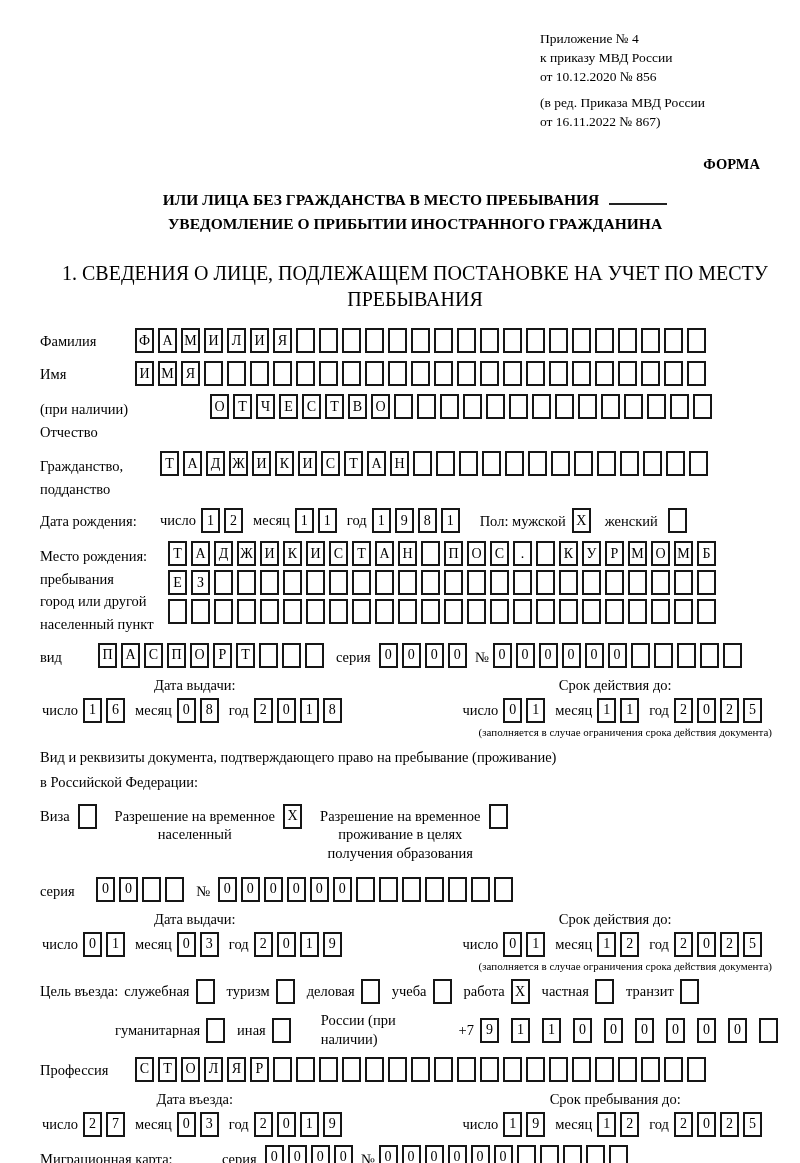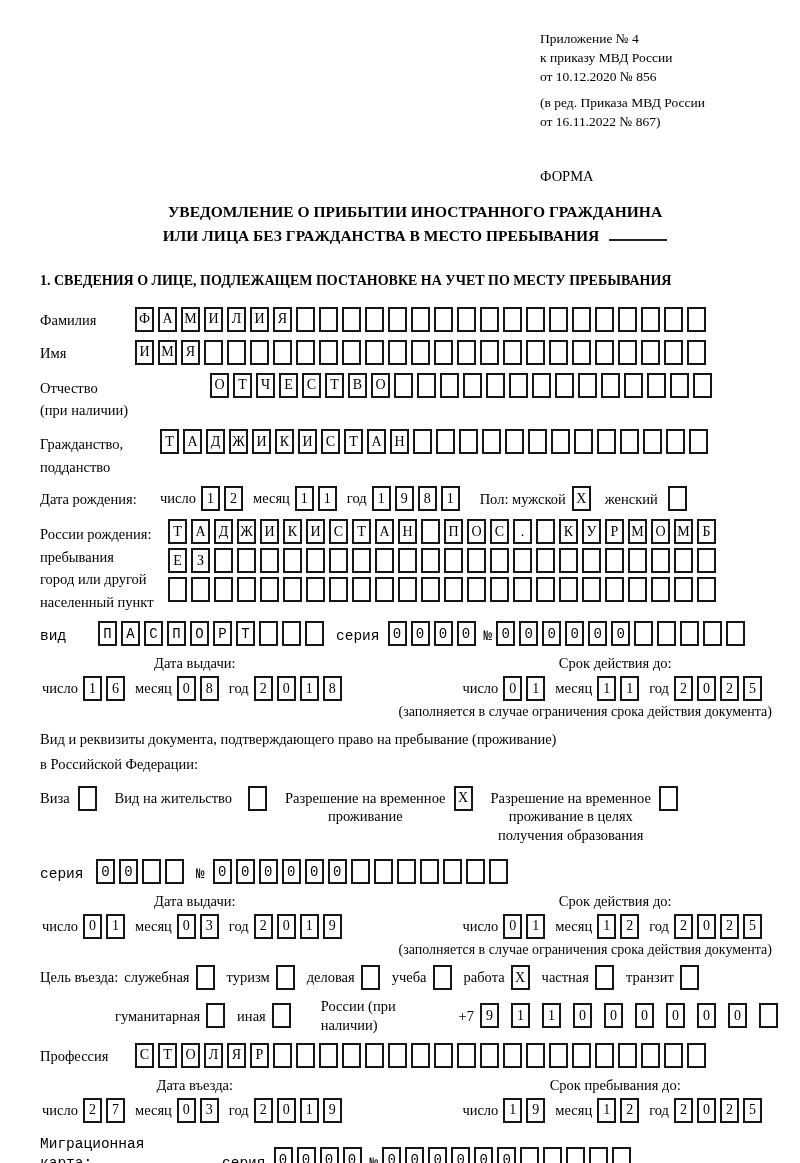--- a/index.html
+++ b/index.html
@@ -5,50 +5,50 @@
   * { box-sizing: border-box; }
   html,body { margin:0; padding:0; }
   body {
     width:800px; height:1163px; overflow:hidden; background:#ffffff; color:#000;
     font-family:"Liberation Serif","DejaVu Serif",serif; font-size:14.5px; line-height:1.3;
   }
   .page { padding:30px 10px 0 40px; width:800px; }
 
   .appendix { margin-left:auto; width:250px; font-size:13.5px; line-height:1.4; }
   .appendix .edition { margin-top:7px; }
-  .forma { width:250px; margin-left:auto; text-align:left; font-weight:normal; margin-top:36px; padding-right:30px; }
+  .forma { width:250px; margin-left:auto; text-align:right; font-weight:bold; margin-top:24px; padding-right:30px; }
 
   .title { text-align:center; font-weight:bold; font-size:15.5px; line-height:1.55; margin-top:14px; }
   .title-blank { display:inline-block; width:58px; border-bottom:2px solid #222; height:14px; margin-left:10px; }
 
-  .sec-heading { font-weight:bold; font-size:14px; margin:24px 0 16px 0; }
+  .sec-heading { font-weight:normal; font-size:20px; margin:24px 0 16px 0;text-align:center; }
 
   .row { display:flex; align-items:flex-start; margin-bottom:5px;margin-top:8px; }
   .lbl { flex:0 0 auto; padding-top:4px; }
   .lbl div { line-height:1.55; }
   .w95 { width:95px; } .w170 { width:170px; } .w128 { width:128px; } .w125 { width:125px; } .w120 { width:120px; }
   .cells { display:flex; flex:0 0 auto; }
   .cellrows > .cells { margin-bottom:4px; }
   .cell {
     flex:0 0 auto; width:19px; height:25px; border:2px solid #161616; margin-right:4px;
     display:flex; align-items:center; justify-content:center; font-size:14px; background:#fff;
   }
-  .inline { display:flex; align-items:flex-end; flex-wrap:nowrap;font-family:Liberation Mono, monospace; }
+  .inline { display:flex; align-items:center; flex-wrap:nowrap; }
   .gap4 { margin-right:4px; } .gap8 { margin-right:8px; }
 
   .doc-heading { text-align:center; font-weight:bold; margin:4px 0 6px 0; }
 
   .dcols { display:flex; justify-content:space-between; margin-top:8px; padding-right:20px; }
   .dcol { flex:0 0 auto; }
   .dhead { text-align:center; margin-bottom:3px; }
   .dline { display:flex; align-items:center; }
   .dline .dlab { margin:0 5px 0 2px; }
   .dline .cells { margin-right:4px; }
 
-  .note { text-align:right; font-size:14px; padding-right:18px; margin:2px 0 6px 0; }
+  .note { text-align:right; font-size:11px; padding-right:18px; margin:2px 0 6px 0; }
 
   .permit-options { display:flex; align-items:flex-start; margin:8px 0 14px 0; }
   .opt { display:flex; align-items:flex-start; margin-right:14px; }
   .opt .cell { margin-left:8px; margin-top:1px; }
   .opt .optlbl { padding-top:4px; }
   .opt .optlbl.center { text-align:center; }
 
   .purpose-line { display:flex; align-items:center; margin-bottom:7px; }
   .purpose-line .plbl { margin-right:6px; }
   .purpose-line .cell { margin-right:12px; }
@@ -62,22 +62,22 @@
   <div class="appendix">
     <div>Приложение № 4</div>
     <div>к приказу МВД России</div>
     <div>от 10.12.2020 № 856</div>
     <div class="edition">(в ред. Приказа МВД России</div>
     <div>от 16.11.2022 № 867)</div>
   </div>
   <div class="forma">ФОРМА</div>
 
   <div class="title">
+    <div><span>ИЛИ ЛИЦА БЕЗ ГРАЖДАНСТВА В МЕСТО ПРЕБЫВАНИЯ</span><span class="title-blank"></span></div>
     <div>УВЕДОМЛЕНИЕ О ПРИБЫТИИ ИНОСТРАННОГО ГРАЖДАНИНА</div>
-    <div><span>ИЛИ ЛИЦА БЕЗ ГРАЖДАНСТВА В МЕСТО ПРЕБЫВАНИЯ</span><span class="title-blank"></span></div>
   </div>
 
   <div class="sec-heading">1. СВЕДЕНИЯ О ЛИЦЕ, ПОДЛЕЖАЩЕМ ПОСТАНОВКЕ НА УЧЕТ ПО МЕСТУ ПРЕБЫВАНИЯ</div>
 
   <div class="row">
     <span class="lbl w95">Фамилия</span>
     <span class="cells">
         <span class="cell">Ф</span>
         <span class="cell">А</span>
         <span class="cell">М</span>
@@ -132,22 +132,22 @@
         <span class="cell"></span>
         <span class="cell"></span>
         <span class="cell"></span>
         <span class="cell"></span>
         <span class="cell"></span>
       </span>
   </div>
 
   <div class="row">
     <div class="lbl w170">
+      <div>(при наличии)</div>
       <div>Отчество</div>
-      <div>(при наличии)</div>
     </div>
     <span class="cells">
         <span class="cell">О</span>
         <span class="cell">Т</span>
         <span class="cell">Ч</span>
         <span class="cell">Е</span>
         <span class="cell">С</span>
         <span class="cell">Т</span>
         <span class="cell">В</span>
         <span class="cell">О</span>
@@ -223,21 +223,21 @@
         </span>
       </span>
     <span class="lbl" style="margin-left:12px;">Пол: мужской</span>
     <span class="cell" style="margin-left:6px;">X</span>
     <span class="lbl" style="margin-left:10px;">женский</span>
     <span class="cell" style="margin-left:10px;"></span>
   </div>
 
   <div class="row" style="margin-top:8px;">
     <div class="lbl w128">
-      <div>России рождения:</div>
+      <div>Место рождения:</div>
       <div>пребывания</div>
       <div>город или другой</div>
       <div>населенный пункт</div>
     </div>
     <div class="cellrows">
       <div class="cells">
           <span class="cell">Т</span>
           <span class="cell">А</span>
           <span class="cell">Д</span>
           <span class="cell">Ж</span>
@@ -406,27 +406,23 @@
     <div>Вид и реквизиты документа, подтверждающего право на пребывание (проживание)</div>
     <div>в Российской Федерации:</div>
   </div>
 
   <div class="permit-options">
     <div class="opt">
       <span class="optlbl">Виза</span>
       <span class="cell"></span>
     </div>
     <div class="opt">
-      <span class="optlbl">Вид на жительство</span>
-      <span class="cell" style="margin-left:16px;"></span>
-    </div>
-    <div class="opt">
       <span class="optlbl center">
         <div>Разрешение на временное</div>
-        <div>проживание</div>
+        <div>населенный</div>
       </span>
       <span class="cell">X</span>
     </div>
     <div class="opt" style="margin-right:0;">
       <span class="optlbl center">
         <div>Разрешение на временное</div>
         <div>проживание в целях</div>
         <div>получения образования</div>
       </span>
       <span class="cell"></span>

